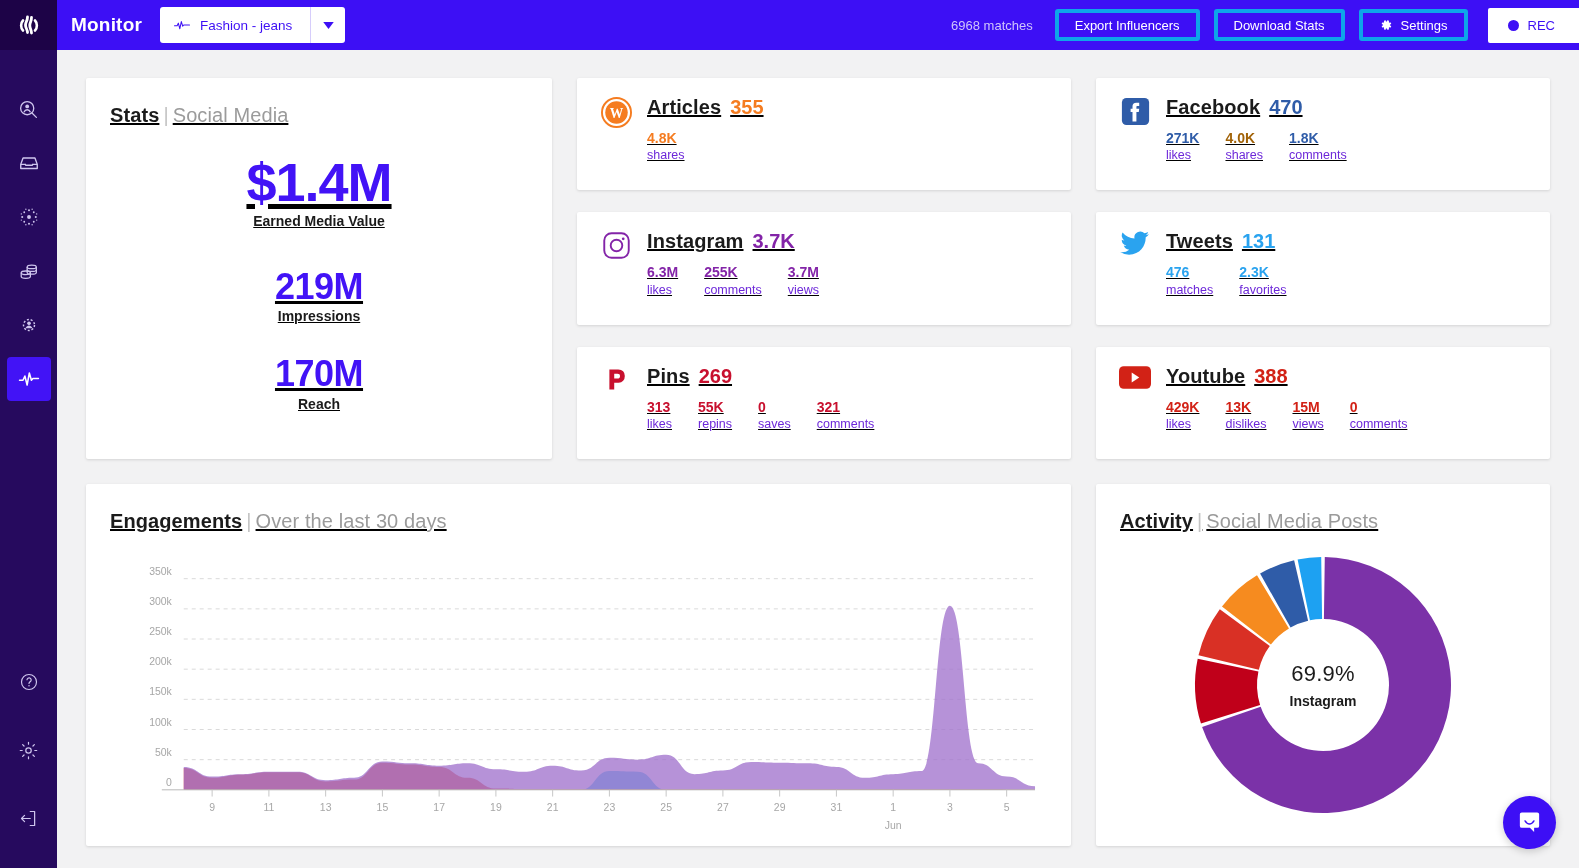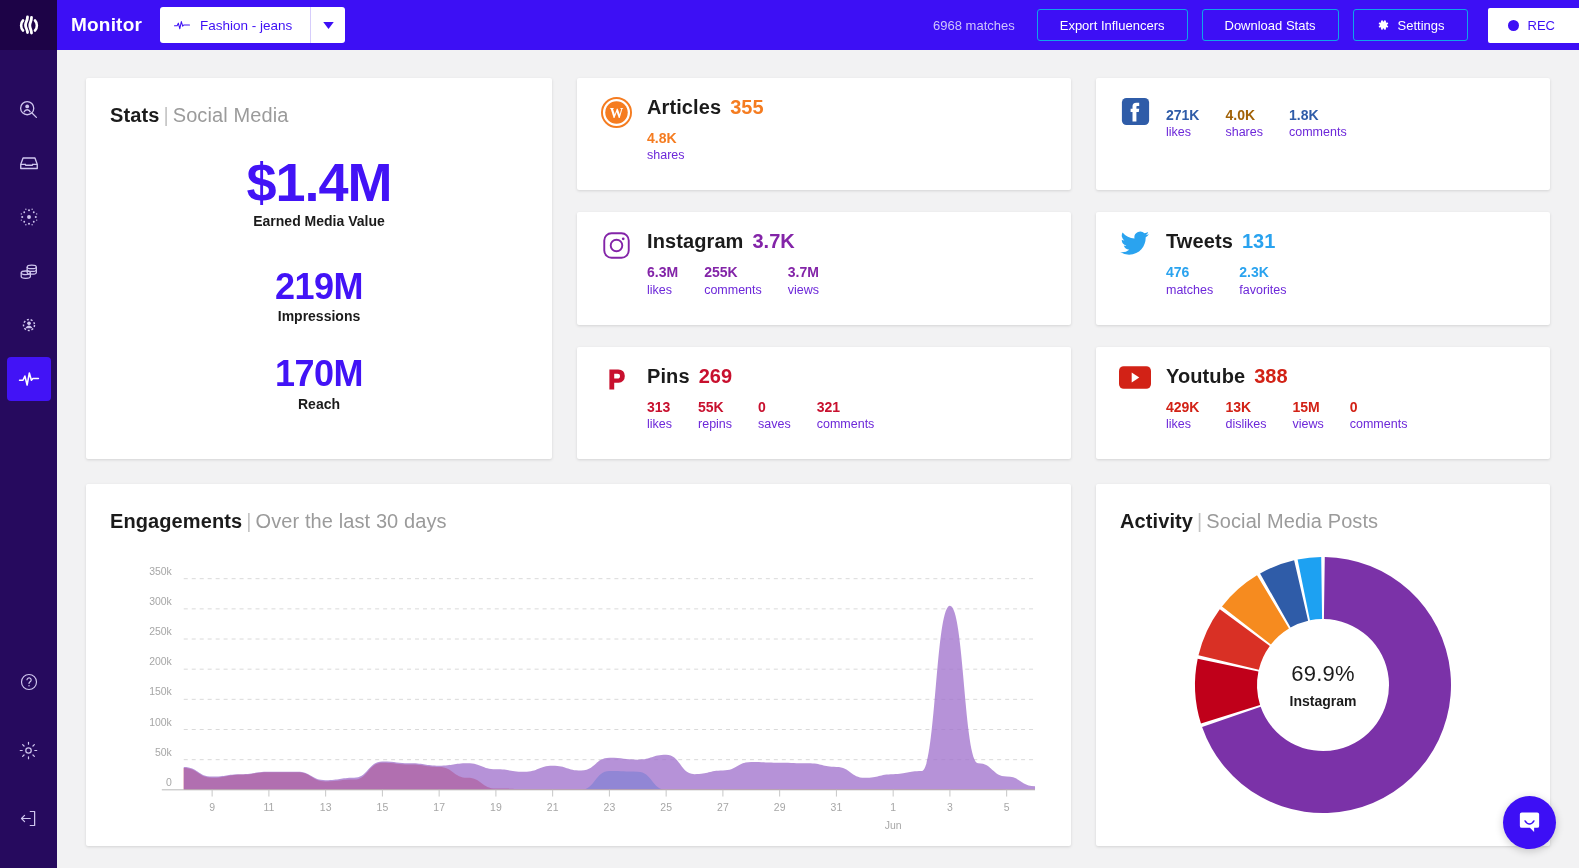--- a/index.html
+++ b/index.html
@@ -63,24 +63,24 @@
   .selector-label { color: #3d0ff5; font-size: 13.5px; white-space: nowrap; }
   .selector-caret {
     width: 35px; display: flex; align-items: center; justify-content: center;
     border-left: 1px solid #d6cdfb; cursor: pointer;
   }
   .topbar-right {
     margin-left: auto; display: flex; align-items: center; height: 50px;
   }
   .matches { color: #cfc4fc; font-size: 13px; margin-right: 22px; white-space: nowrap; }
   .tb-btn {
-    height: 32px; border: 1px solid #0ea5e9; border-radius: 3px;
+    height: 32px; border: 4px solid #0ea5e9; border-radius: 3px;
     color: #ffffff; font-size: 13px; background: transparent;
     display: flex; align-items: center; justify-content: center; gap: 8px;
-    padding: 0 22px; margin-right: 14px; cursor: pointer; white-space: nowrap;
+    padding: 0 16px; margin-right: 14px; cursor: pointer; white-space: nowrap;
     font-family: "Liberation Sans", sans-serif;
   }
   .rec-btn {
     height: 35px; background: #ffffff; color: #3d0ff5;
     display: flex; align-items: center; gap: 9px;
     padding: 0 24px 0 20px; cursor: pointer; font-size: 13px;
     border-radius: 2px 0 0 2px; margin-left: 6px;
   }
   .rec-dot { width: 11px; height: 11px; border-radius: 50%; background: #3d0ff5; }
 
@@ -91,20 +91,21 @@
     grid-template-columns: 466px 494px 1fr;
     grid-template-rows: 381px auto;
     gap: 0 25px;
     overflow: hidden;
     background: #f2f2f3;
   }
   .card {
     background: #ffffff;
     box-shadow: 0 1px 3px rgba(0,0,0,.13);
     border-radius: 2px;
+    text-decoration: underline;
   }
 
   
   .stats-card { grid-column: 1; grid-row: 1; padding: 26px 24px; display: flex; flex-direction: column; }
   .card-title { font-size: 20px; font-weight: bold; color: #1b1b1b; letter-spacing: .1px; }
   .card-title .sep { color: #c4c4c4; font-weight: normal; margin: 0 4px; }
   .card-title .sub { color: #9b9b9b; font-weight: normal; }
   .stats-body { flex: 1; display: flex; flex-direction: column; align-items: center; justify-content: center; margin-top: 6px; }
   .stat-block { text-align: center; }
   .stat-big { font-size: 54px; font-weight: bold; color: #4213f6; line-height: 1.05; letter-spacing: -1px; }
@@ -411,20 +412,24 @@
       <section class="col-right">
 
         <div class="card plat-card">
           <div class="plat-icon">
             <svg width="29" height="29" viewBox="0 0 32 32">
               <rect x="1" y="1" width="30" height="30" rx="5" fill="#2f5ca8"></rect>
               <path d="M19.6 16.6h-2.6V27h-4.3V16.6H10.6v-3.7h2.1v-2.4c0-2.5 1.2-4.2 4.4-4.2h3v3.7h-1.9c-.9 0-1.2.4-1.2 1.2v1.7h3.1z" fill="#ffffff"></path>
             </svg>
           </div>
           <div class="plat-main">
+            <div class="plat-head">
+              <span class="plat-name">Facebook</span>
+              <span class="plat-count" style="color:#2f5ca8">470</span>
+            </div>
             <div class="plat-metrics">
               <div class="metric">
                 <div class="metric-val" style="color:#2f5ca8">271K</div>
                 <div class="metric-key">likes</div>
               </div>
               <div class="metric">
                 <div class="metric-val" style="color:#a16207">4.0K</div>
                 <div class="metric-key">shares</div>
               </div>
               <div class="metric">

